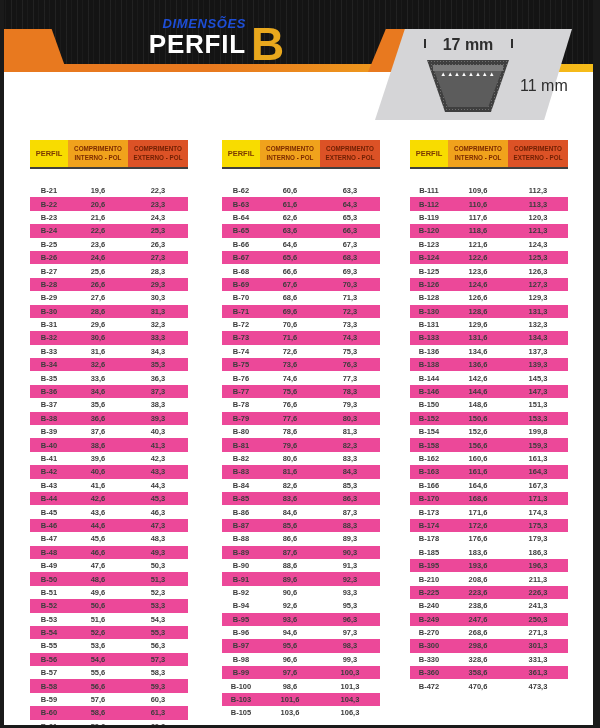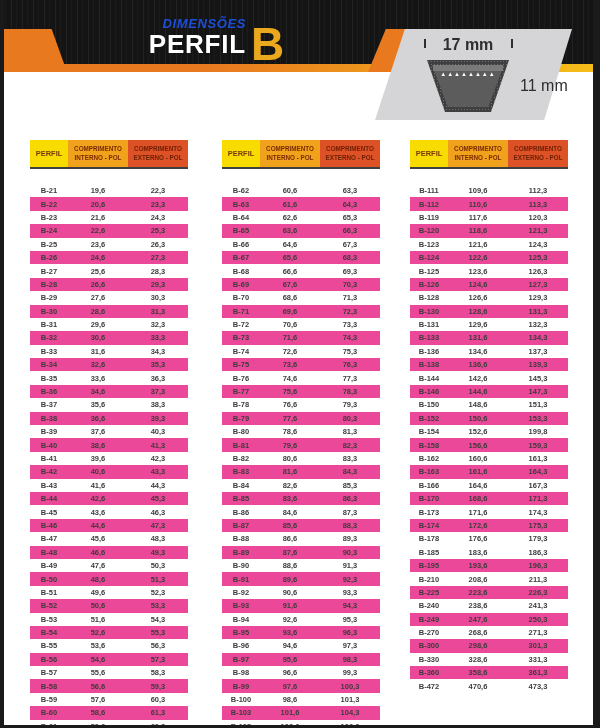--- a/index.html
+++ b/index.html
@@ -478,25 +478,20 @@
       <div class="trow alt">
         <div class="tcell c0">B-91</div>
         <div class="tcell c1">89,6</div>
         <div class="tcell c2">92,3</div>
       </div>
       <div class="trow">
         <div class="tcell c0">B-92</div>
         <div class="tcell c1">90,6</div>
         <div class="tcell c2">93,3</div>
       </div>
-      <div class="trow alt">
-        <div class="tcell c0">B-93</div>
-        <div class="tcell c1">91,6</div>
-        <div class="tcell c2">94,3</div>
-      </div>
       <div class="trow">
         <div class="tcell c0">B-94</div>
         <div class="tcell c1">92,6</div>
         <div class="tcell c2">95,3</div>
       </div>
       <div class="trow alt">
         <div class="tcell c0">B-95</div>
         <div class="tcell c1">93,6</div>
         <div class="tcell c2">96,3</div>
       </div>

